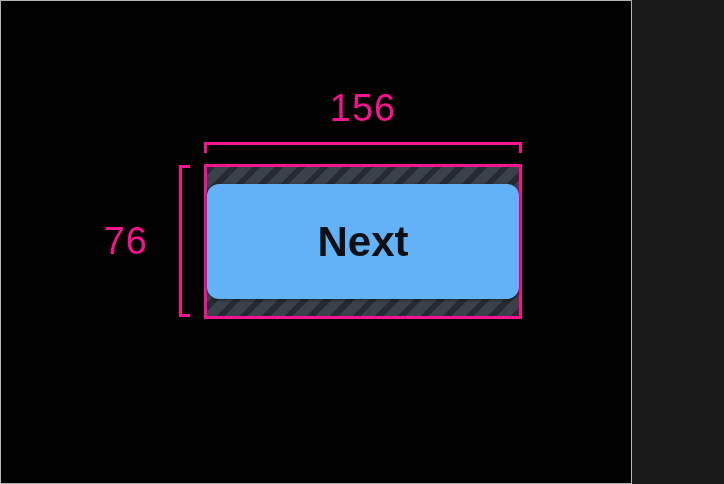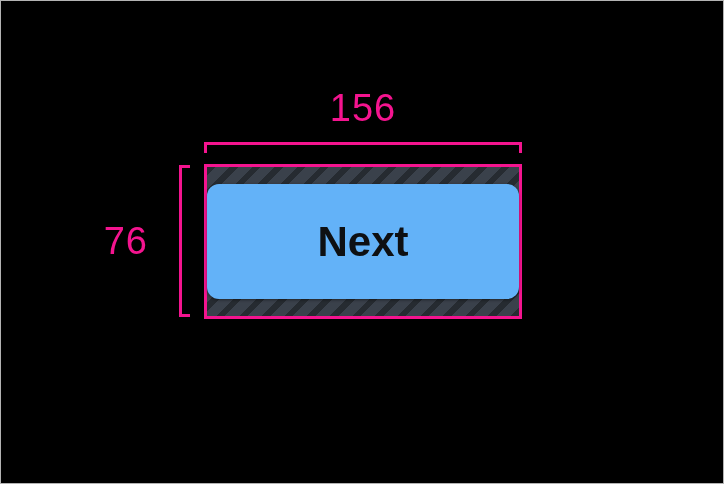--- a/index.html
+++ b/index.html
@@ -3,21 +3,21 @@
 <meta charset="utf-8">
 <style>
   html, body {
     margin: 0;
     padding: 0;
     background: #1a1a1a;
     font-family: "Liberation Sans", sans-serif;
   }
   .stage {
     position: relative;
-    width: 724px;
+    width: 632px;
     height: 484px;
     box-sizing: border-box;
     background: var(--canvas-bg, #000000);
     border: 1px solid var(--frame-border, #b3b3b3);
     overflow: hidden;
   }
 
   
   .dim-label {
     position: absolute;

